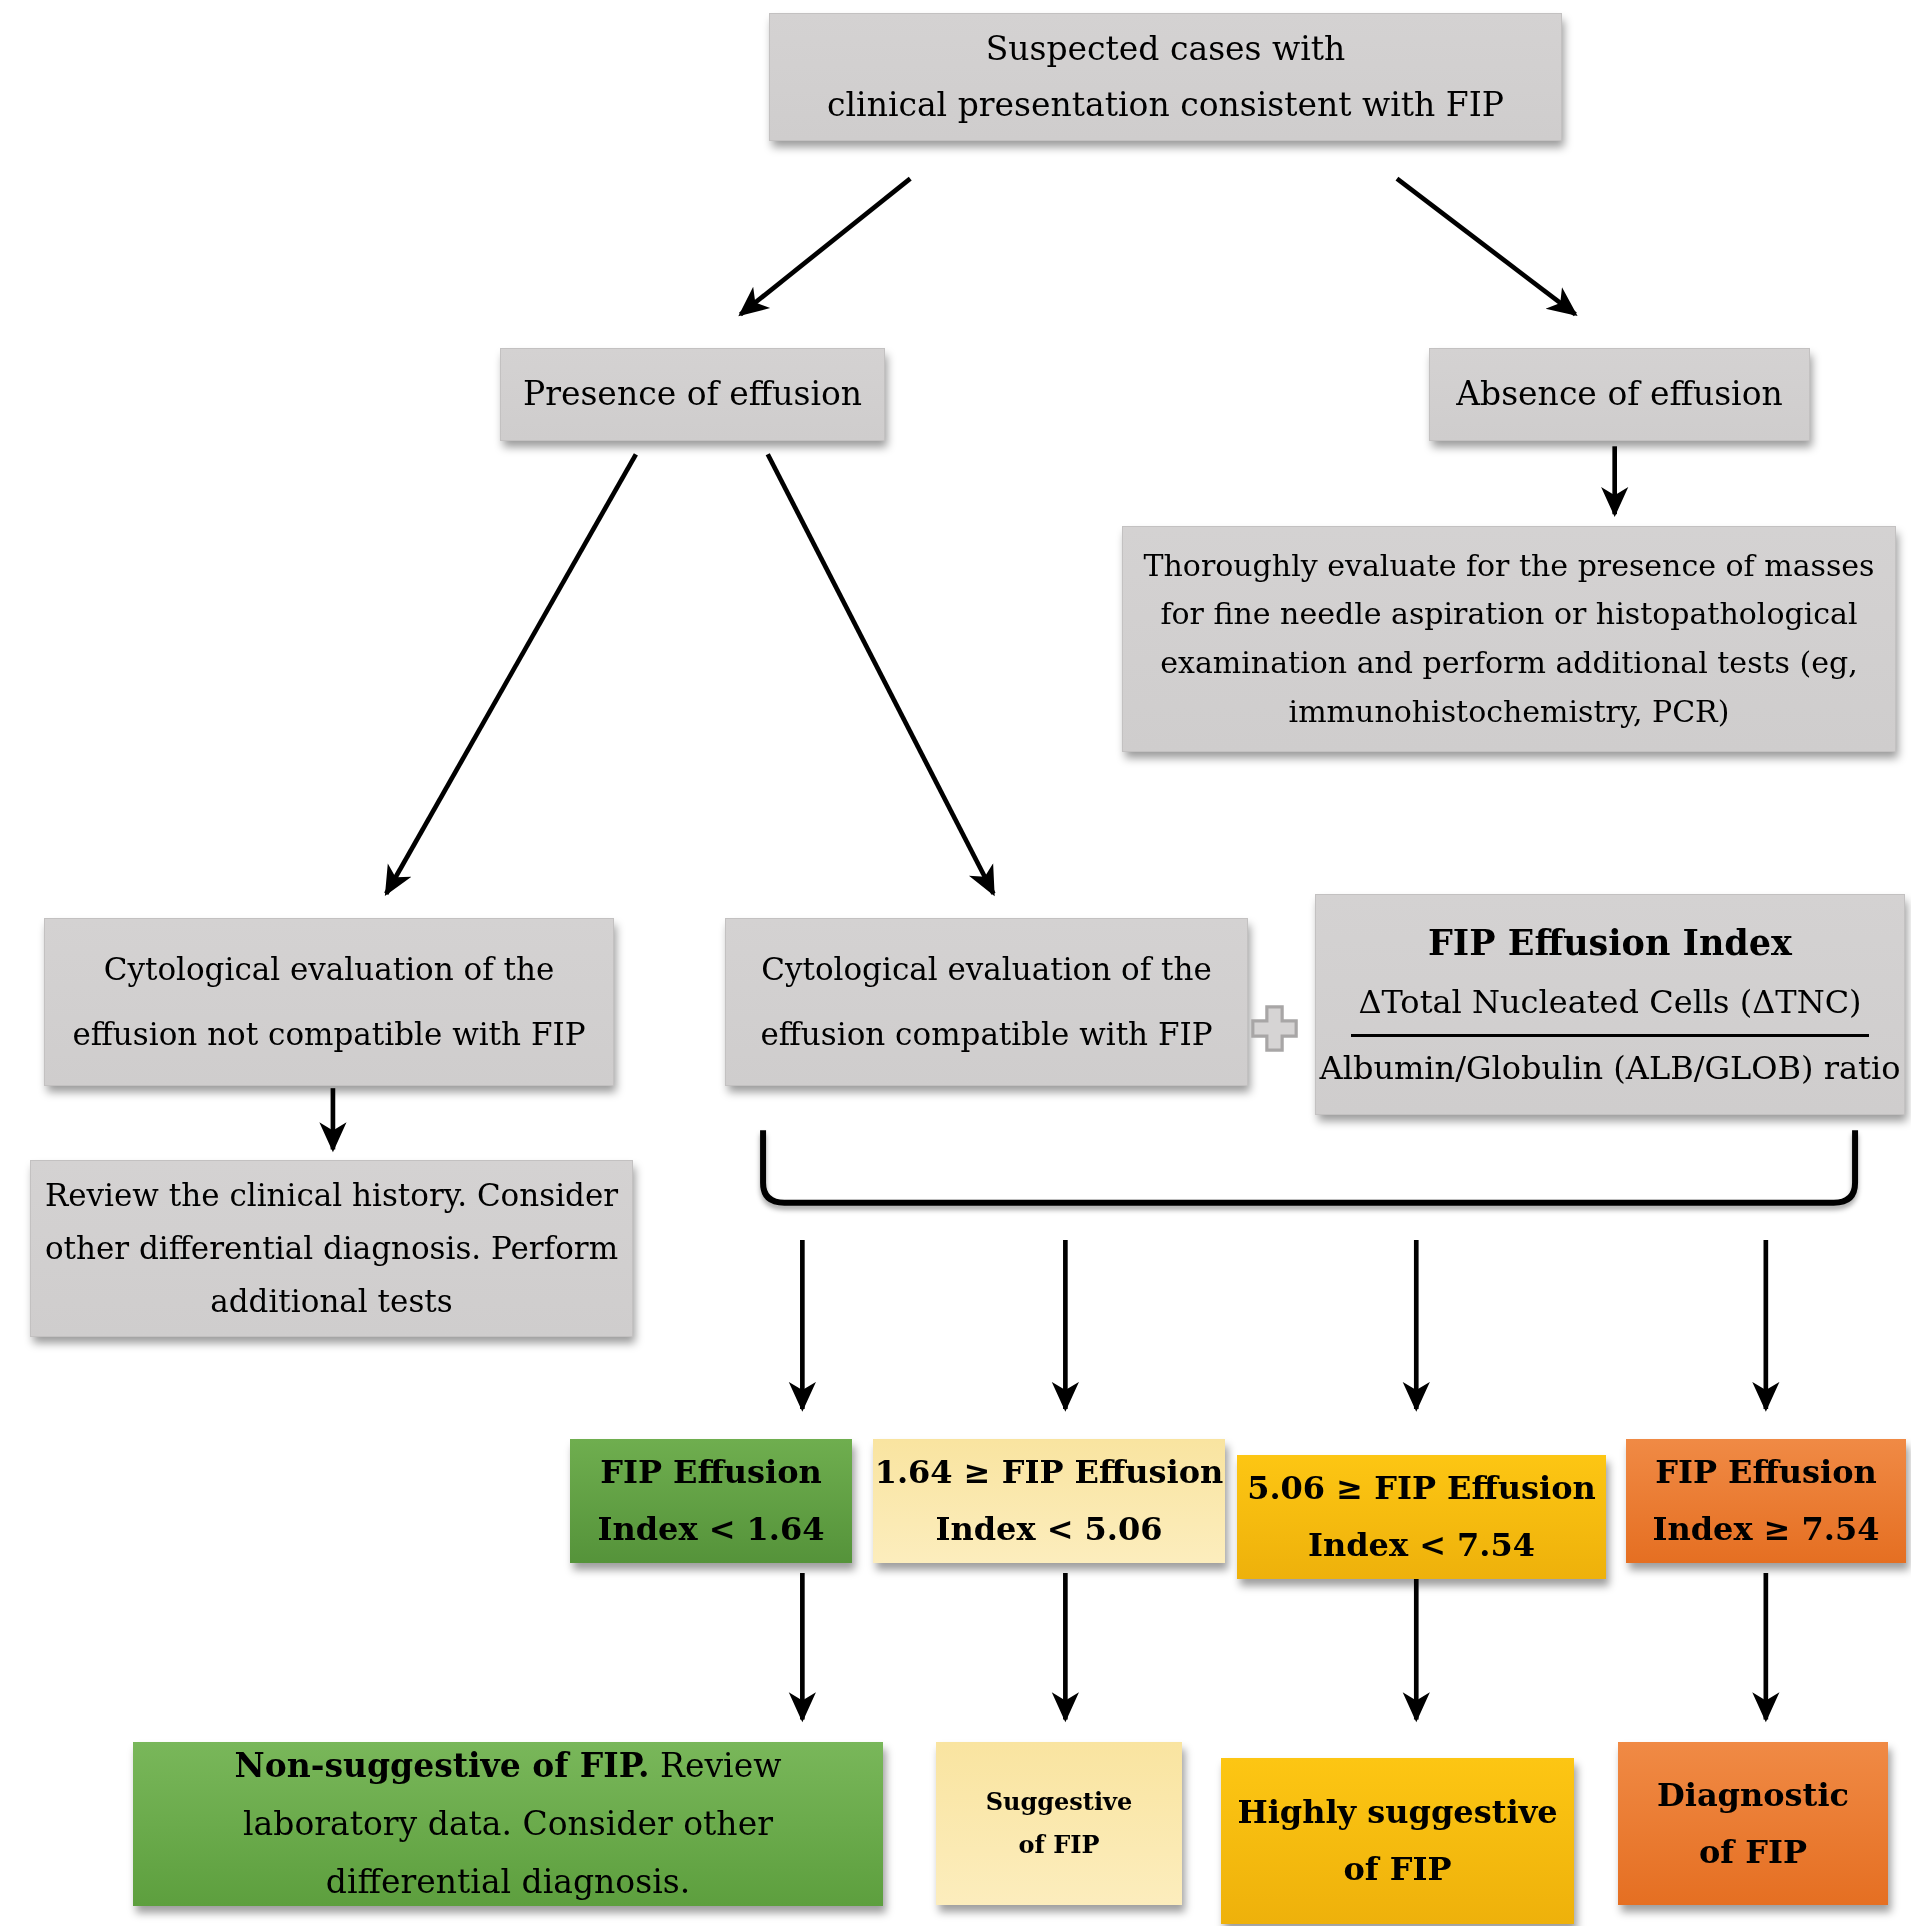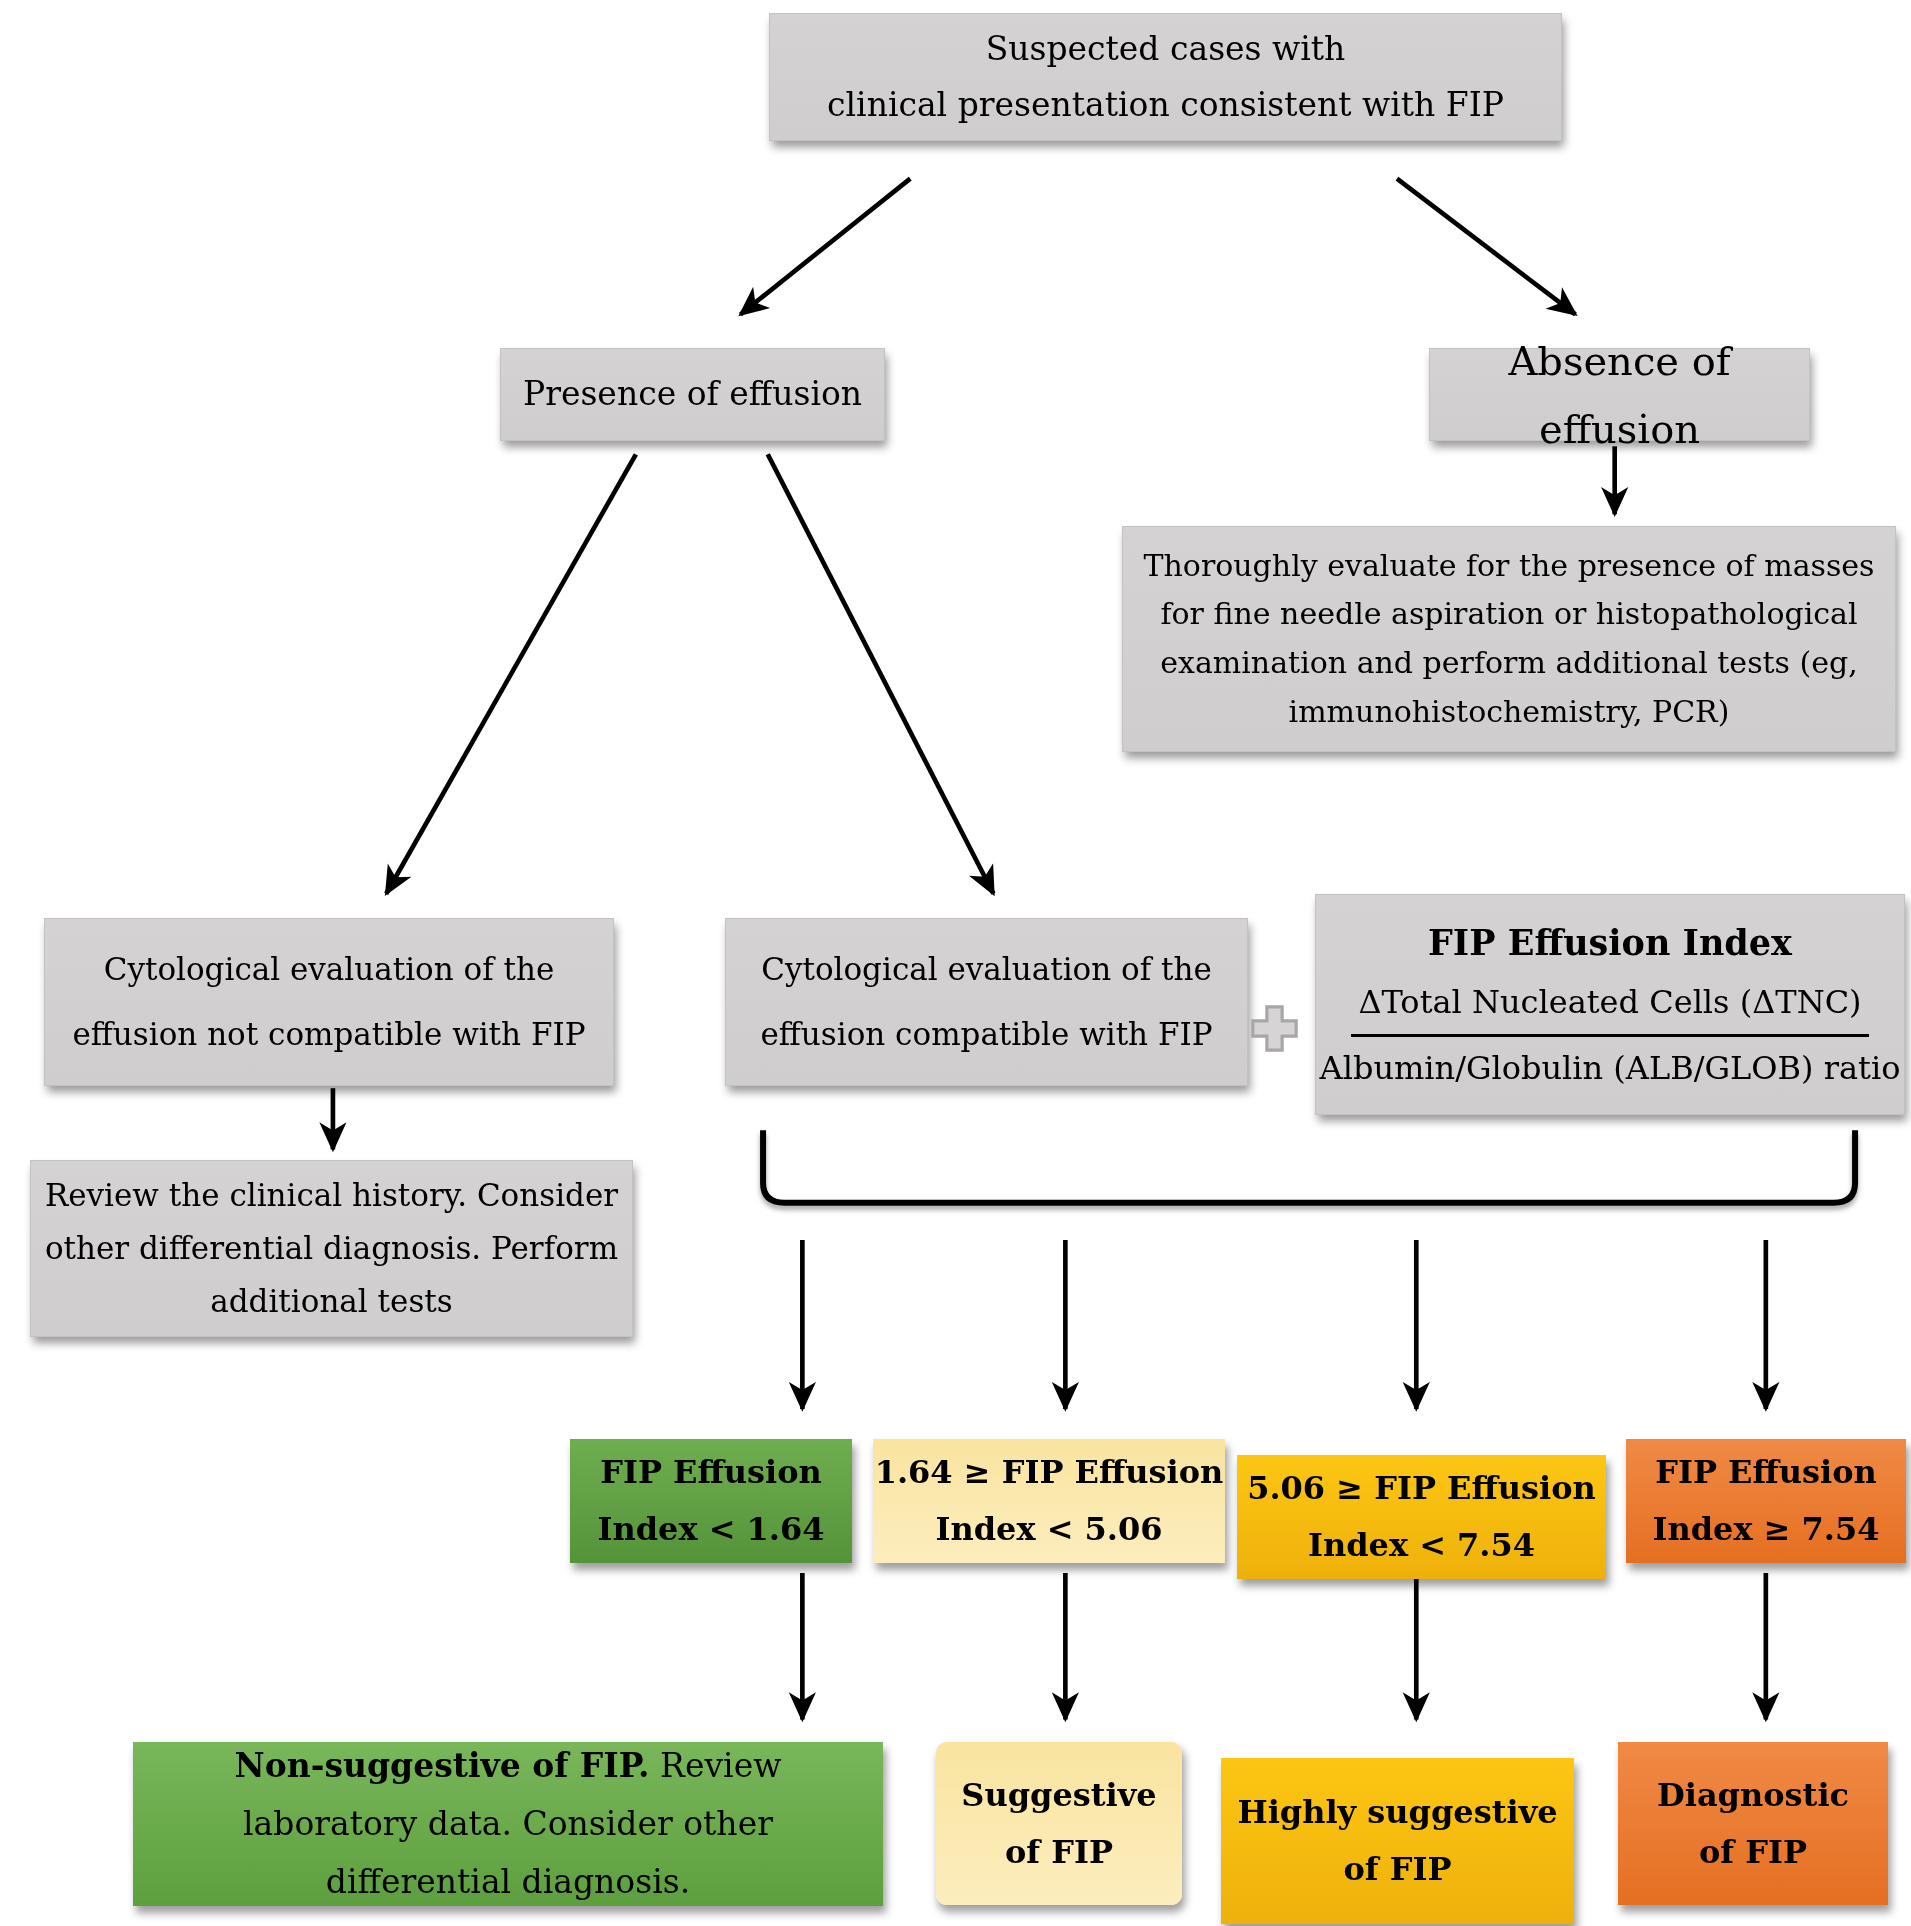--- a/index.html
+++ b/index.html
@@ -41,36 +41,36 @@
   }
   .green  { background: linear-gradient(180deg, #6fae4f 0%, #55933a 100%); }
   .green2 { background: linear-gradient(180deg, #79b75a 0%, #5d9f3e 100%); }
   .cream  { background: linear-gradient(180deg, #f9e4a0 0%, #fcedbd 100%); }
   .amber  { background: linear-gradient(180deg, #fdc613 0%, #eeb10b 100%); margin-top: 16px; }
   .orange { background: linear-gradient(180deg, #f08a45 0%, #e56f22 100%); }
 
   
   #suspected { left: 769px; top: 13.3px;  width: 793px; height: 128px; font-size: 33px; }
   #presence  { left: 500px;  top: 348px; width: 385px;  height: 93px; font-size: 33px; }
-  #absence   { left: 1429px; top: 348px; width: 381px;  height: 93px; font-size: 40px; }
+  #absence   { left: 1429px; top: 348px; width: 381px;  height: 93px; font-size: 33px; }
   #masses    { left: 1122px; top: 526px; width: 774px; height: 226px; font-size: 30px; line-height: 1.62; }
   #cytonot   { left: 44px;   top: 918px; width: 570px; height: 168px; font-size: 31px; line-height: 2.1; }
   #cytocomp  { left: 725px; top: 918px; width: 523px; height: 168px; font-size: 31px; line-height: 2.1; }
   #indexbox  { left: 1315px; top: 894px; width: 590px; height: 221px; font-size: 32px; line-height: 1.45; }
   #review    { left: 30px;   top: 1160px; width: 603px; height: 177px; font-size: 31px; line-height: 1.72; }
 
   #range1 { left: 570px;  top: 1439px; width: 282px; height: 124px; font-size: 32px; }
   #range2 { left: 873px; top: 1439px; width: 352px; height: 124px; font-size: 32px; }
   #range3 { left: 1237px; top: 1439px; width: 369px; height: 124px; font-size: 32px; }
   #range4 { left: 1626px; top: 1439px; width: 280px; height: 124px; font-size: 32px; }
 
   #outcome1 { left: 133px;  top: 1742px; width: 750px; height: 164px; font-size: 33px; font-weight: normal;
               line-height: 1.75; padding: 0 18.6px; white-space: normal; }
   #outcome1 b { font-weight: bold; }
-  #outcome2 { left: 936px; top: 1742px; width: 246px; height: 163px; font-size: 32px; border-radius: 11px; }
+  #outcome2 { left: 936px; top: 1742px; width: 246px; height: 163px; font-size: 24px; }
   #outcome3 { left: 1221px; top: 1742px; width: 353px; height: 166px; font-size: 32px; }
   #outcome4 { left: 1618px; top: 1742px; width: 270px; height: 163px; font-size: 32px; }
 
   .idx-title { font-weight: bold; font-size: 35px; margin-bottom: 11px; }
   .idx-divider {
     width: 88%;
     height: 3.3px;
     background: #000;
     margin: 8px 0;
   }

